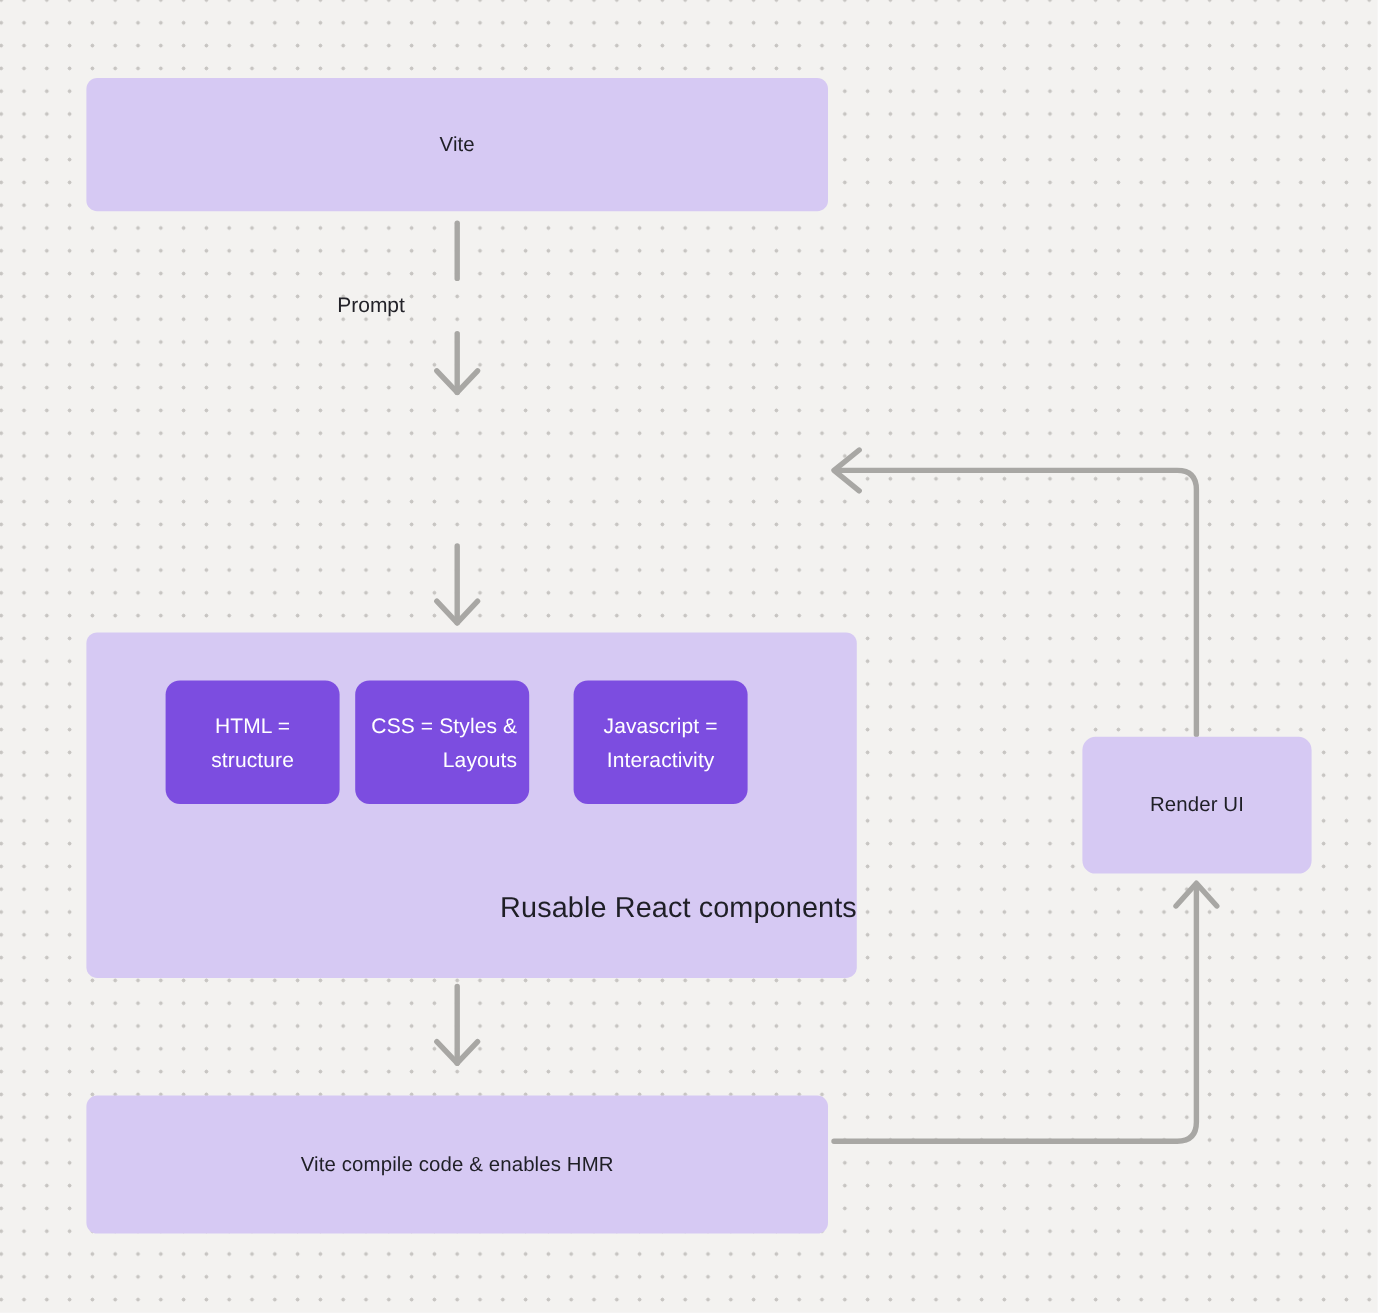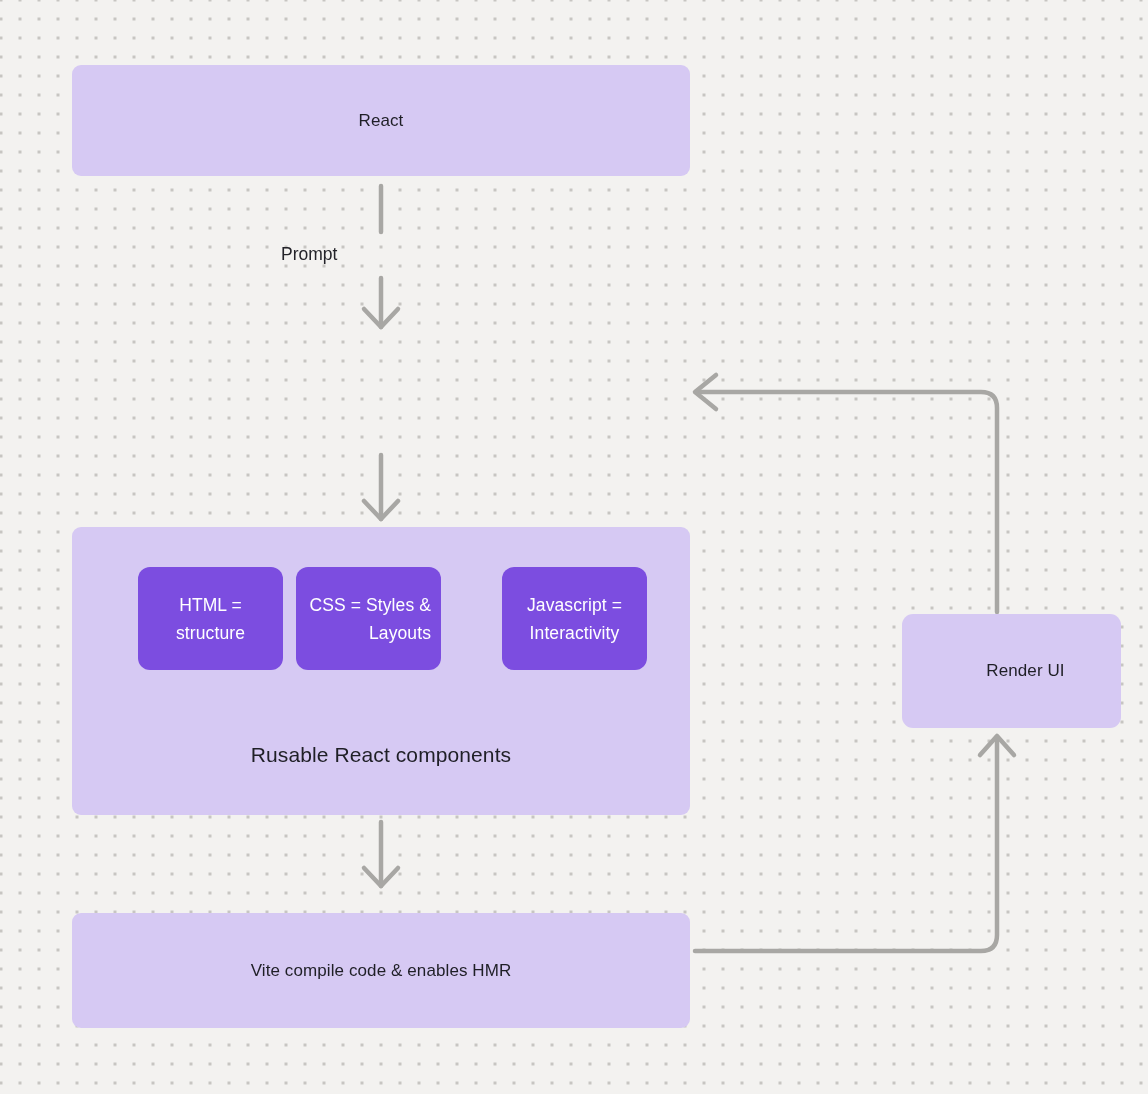--- a/index.html
+++ b/index.html
@@ -44,24 +44,24 @@
     align-items: center;
     justify-content: center;
     color: #1f1f26;
     font-size: 17px;
     letter-spacing: 0.1px;
     text-align: center;
   }
   .node-user        { left: 72px;  top: 65px;  width: 618px; height: 111px; }
   .node-webapp      { left: 72px;  top: 335px; width: 618px; height: 113px; }
   .node-container   { left: 72px;  top: 527px; width: 618px; height: 288px;
-                      display: block; }
+                      display: block; padding-left: 24px; }
   .node-vite        { left: 72px;  top: 893px; width: 618px; height: 115px; margin-top: 20px; }
   .node-render      { left: 902px; top: 614px; width: 191px; height: 114px;
-                      border-radius: 11px; padding-left: 28px; }
+                      border-radius: 11px; }
   .component-row {
     position: absolute;
     left: 0;
     top: 40px;
     width: 100%;
     height: 103px;
   }
   .component-box {
     position: absolute;
     top: 0;
@@ -74,29 +74,29 @@
     justify-content: center;
     color: #ffffff;
     font-size: 17.5px;
     line-height: 28px;
     text-align: center;
     padding: 0 10px;
     box-sizing: border-box;
   }
   .component-box.c0 { left: 66px;  }
   .component-box.c1 { left: 224px; text-align: right; }
-  .component-box.c2 { left: 406px; margin-left: 24px; }
+  .component-box.c2 { left: 406px; }
   .container-label {
     position: absolute;
     left: 0;
     top: 216px;
     width: 100%;
-    text-align: center;
+    text-align: right;
     color: #1f1f26;
-    font-size: 21px;
+    font-size: 24px;
   }
   .edge-label {
     position: absolute;
     left: 281px;
     top: 244px;
     width: 200px;
     text-align: left;
     color: #232329;
     font-size: 17.5px;
   }
@@ -119,21 +119,21 @@
     <polyline points="364,868 381,886 398,868"></polyline>
 
     <path d="M 695 951 L 981 951 Q 997 951 997 935 L 997 737"></path>
     <polyline points="980,755 997,736 1014,755"></polyline>
 
     <path d="M 997 612 L 997 408 Q 997 392 981 392 L 697 392"></path>
     <polyline points="716,375 695,392 716,409"></polyline>
   </svg>
 
   <div class="node node-user">
-    <span>React</span>
+    <span>Vite</span>
   </div>
 
   <div class="edge-label">Prompt</div>
 
 
   <div class="node node-container">
     <div class="component-row">
       <div class="component-box c0">
         <span>HTML = structure</span>
       </div>

